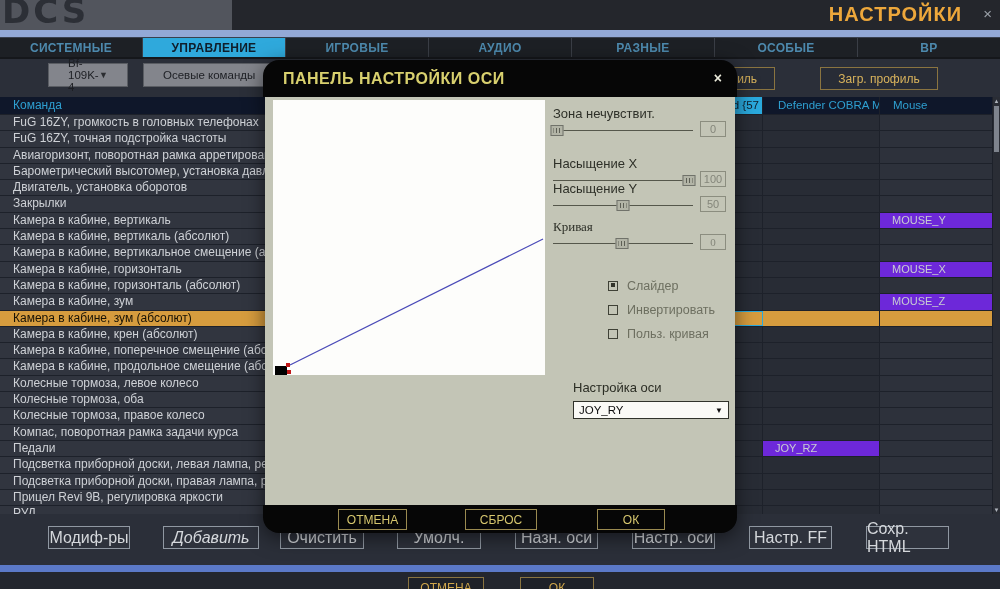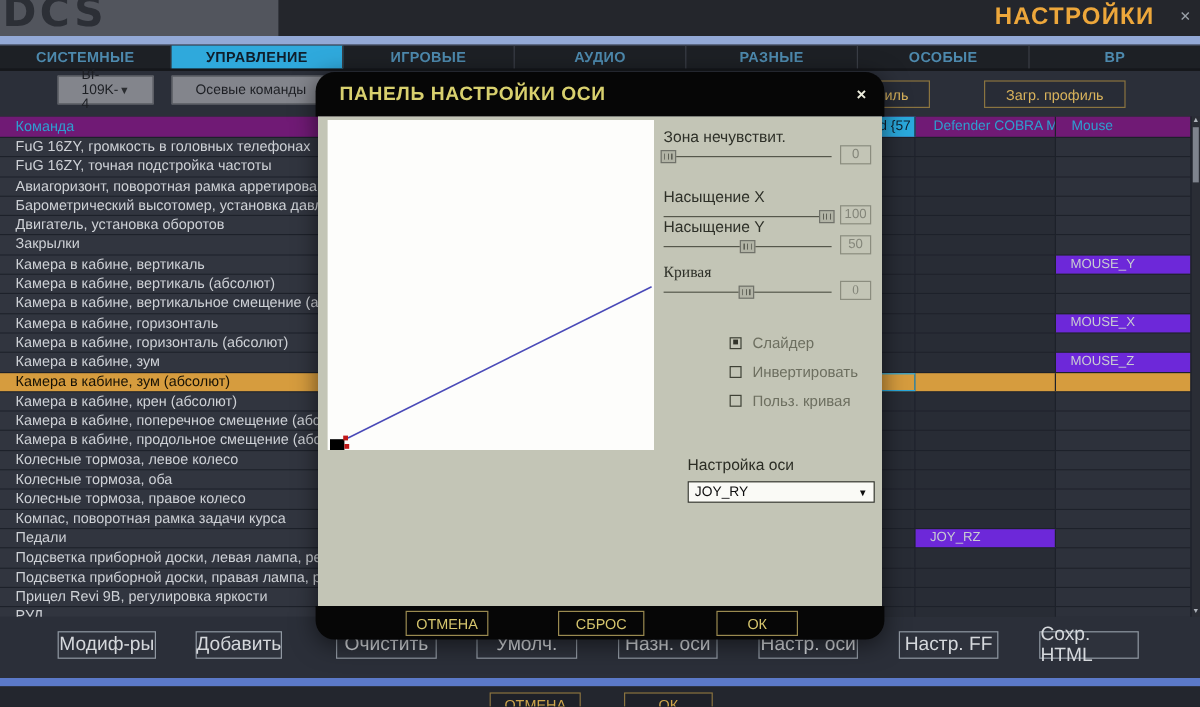--- a/index.html
+++ b/index.html
@@ -29,21 +29,21 @@
   .dd-aircraft{left:48px;top:63px;width:80px;}
   .dd-category{left:143px;top:63px;width:200px;}
   .dd-arrow{font-size:9px;color:#2b2d31;}
   .btn-profile{position:absolute;top:67px;height:23px;border:1px solid #8a7440;color:#d9b35c;background:rgba(0,0,0,0.05);
       font-size:12px;display:flex;align-items:center;justify-content:center;box-sizing:border-box;}
   .btn-save-profile{left:655px;width:120px;}
   .btn-load-profile{left:820px;width:118px;}
 
   
   .table{position:absolute;left:0;top:97px;width:993px;height:417px;overflow:hidden;background:#282c35;}
-  .t-head{display:flex;height:17px;background:#701a75;border-bottom:1px solid #1d212a;}
+  .t-head{display:flex;height:17px;background:#0f172a;border-bottom:1px solid #1d212a;}
   .h-cmd{width:500px;box-sizing:border-box;padding-left:13px;color:#2e9fd0;font-size:12px;line-height:17px;}
   .h-d1{width:263px;box-sizing:border-box;background:#2aa9dd;color:#10202e;font-size:11.5px;line-height:17px;
         text-align:right;padding-right:3px;overflow:hidden;border-right:1px solid #1d212a;}
   .h-d2{width:117px;box-sizing:border-box;padding-left:15px;color:#2e9fd0;font-size:11.5px;line-height:17px;
         overflow:hidden;white-space:nowrap;border-right:1px solid #1d212a;}
   .h-d3{width:113px;box-sizing:border-box;padding-left:13px;color:#2e9fd0;font-size:11.5px;line-height:17px;}
   .t-row{display:flex;height:16.3px;border-bottom:1px solid #1d212a;box-sizing:border-box;}
   .t-row > div{box-sizing:border-box;overflow:hidden;white-space:nowrap;}
   .c-cmd{width:500px;padding-left:13px;color:#ced1d6;font-size:12px;line-height:15px;background:#31353f;border-right:1px solid #1d212a;}
   .c-d1{width:263px;background:#282c35;border-right:1px solid #1d212a;font-size:11px;line-height:15px;color:#c8ccd2;padding-left:12px;}
@@ -56,21 +56,21 @@
   
   .scrollbar{position:absolute;right:0;top:97px;width:7px;height:417px;background:#2a2d35;border-left:1px solid #1d212a;}
   .sb-up,.sb-down{position:absolute;left:0;width:7px;color:#aeb3bb;font-size:6px;text-align:center;}
   .sb-up{top:1px;} .sb-down{bottom:1px;}
   .sb-thumb{position:absolute;left:1px;top:9px;width:5px;height:46px;background:#7e838d;}
 
   
   .footer-btns > div{position:absolute;top:526px;height:23px;border:1px solid #9098a2;color:#d5d8dc;background:#2e323c;
       font-size:16px;display:flex;align-items:center;justify-content:center;box-sizing:border-box;}
   .footer-btns > div:nth-of-type(1){left:48px;width:82px;}
-  .footer-btns > div:nth-of-type(2){left:163px;width:72px;}
+  .footer-btns > div:nth-of-type(2){left:163px;width:96px;font-style:italic;}
   .footer-btns > div:nth-of-type(3){left:280px;width:84px;}
   .footer-btns > div:nth-of-type(4){left:397px;width:84px;}
   .footer-btns > div:nth-of-type(5){left:515px;width:83px;}
   .footer-btns > div:nth-of-type(6){left:632px;width:83px;}
   .footer-btns > div:nth-of-type(7){left:749px;width:83px;}
   .footer-btns > div:nth-of-type(8){left:866px;width:83px;}
 
   
   .blue-div{position:absolute;left:0;top:565px;width:1000px;height:7px;background:#5b79c8;}
   .bottom-bar{position:absolute;left:0;top:572px;width:1000px;height:17px;background:#23262e;overflow:hidden;}

